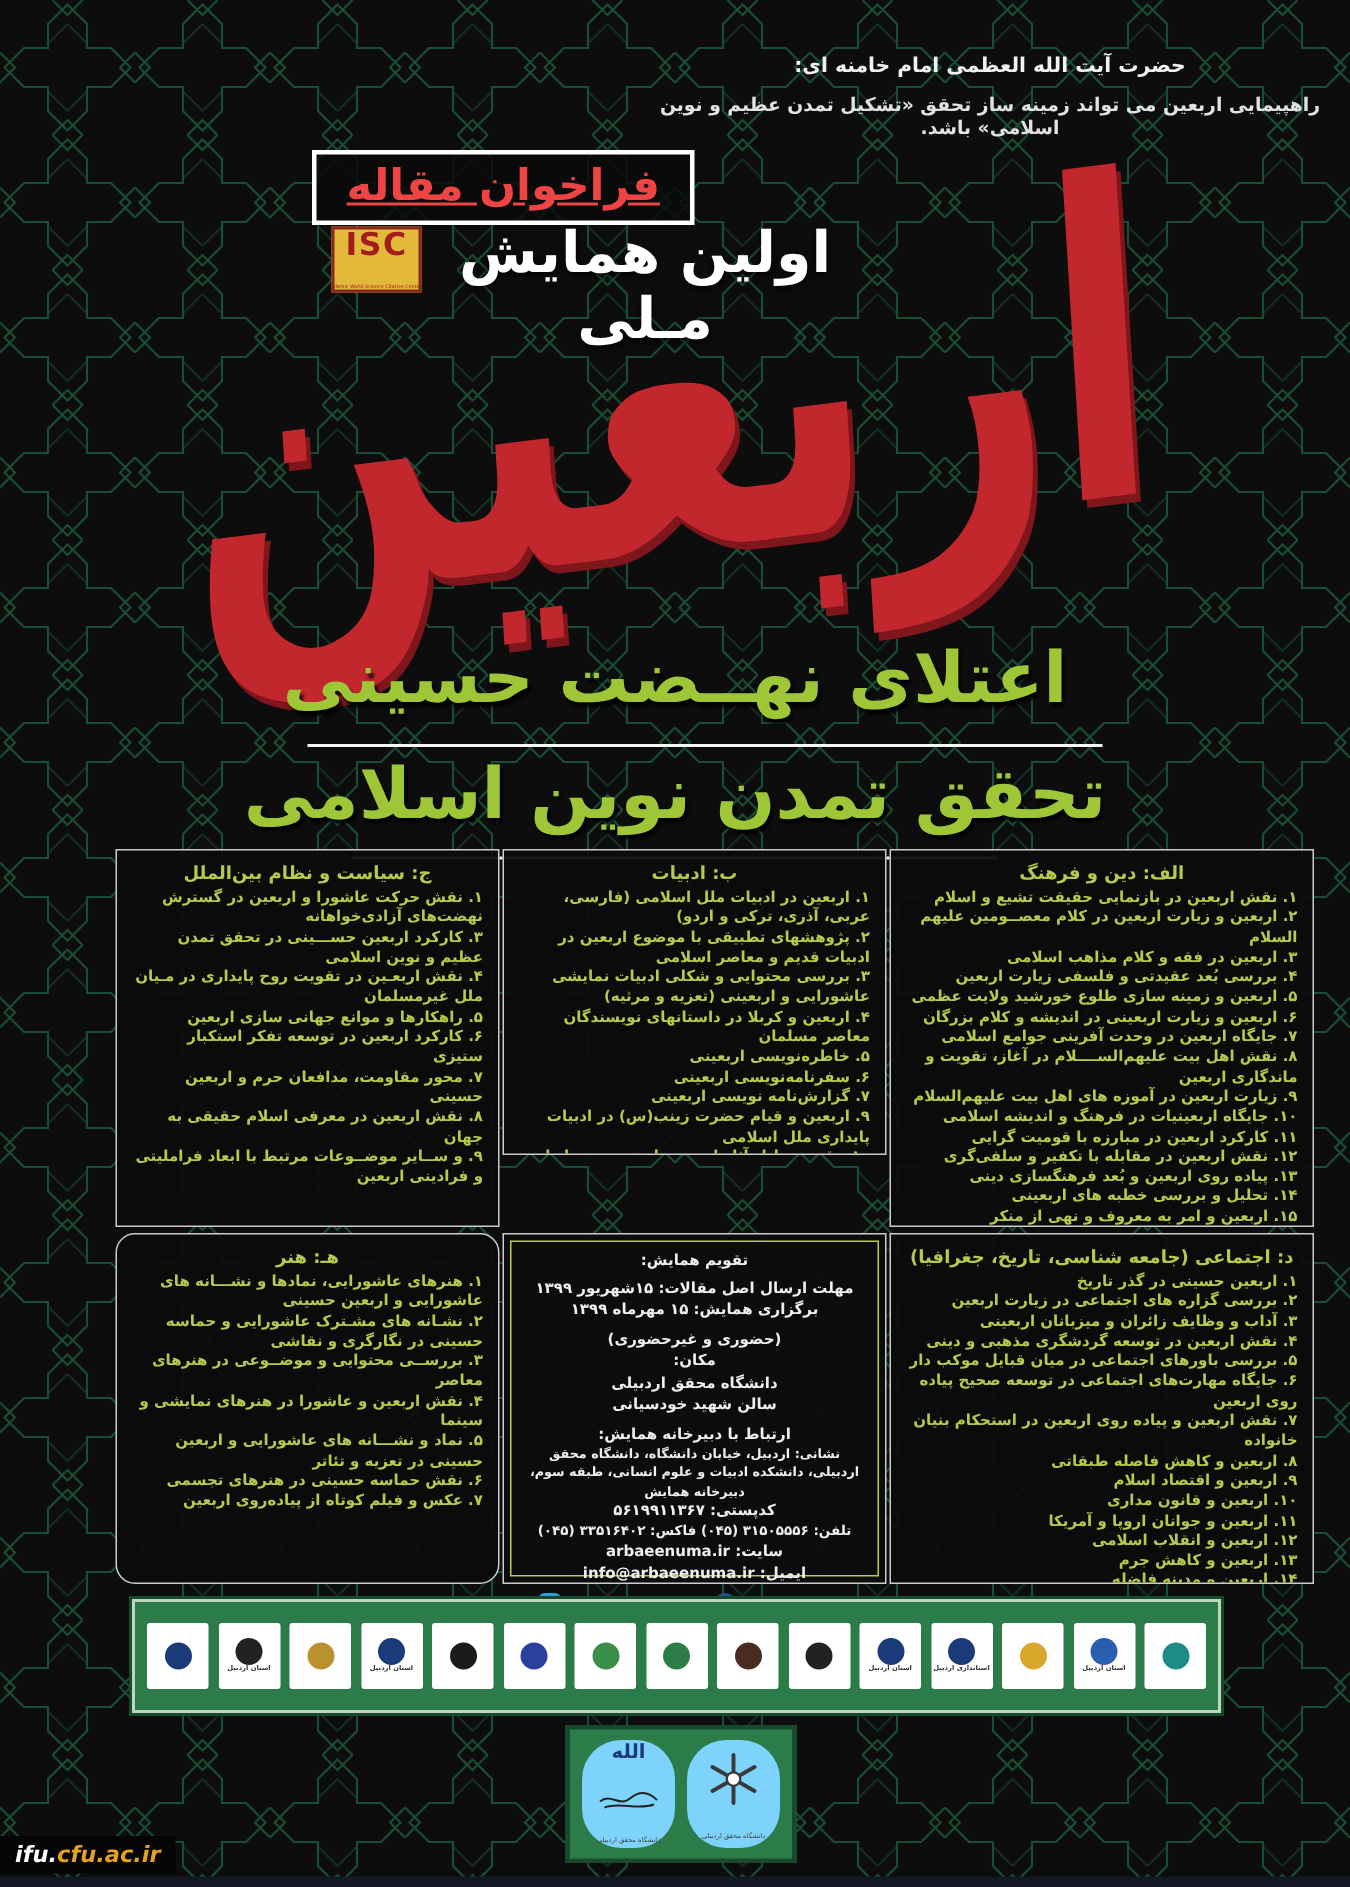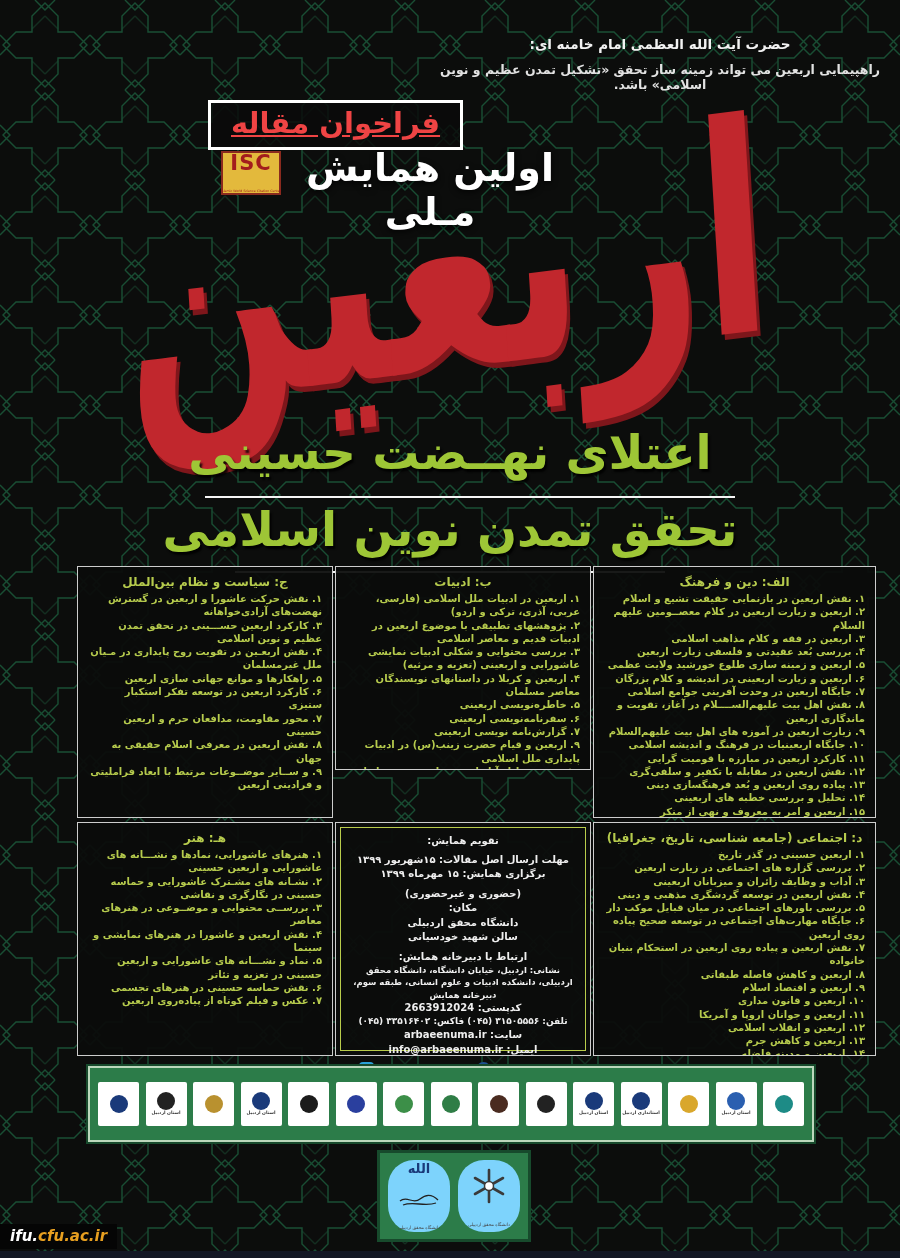--- a/index.html
+++ b/index.html
@@ -54,21 +54,21 @@
     background:rgba(11,12,11,.94); direction:rtl; padding:8px 10px;
     color:#b6cb4d; overflow:hidden;
   }
   .tbox h3 { font-size:12px; font-weight:bold; text-align:center; margin-bottom:3px; color:#b6cb4d; }
   .tbox ul { list-style:none; }
   .tbox li { font-size:10px; font-weight:bold; line-height:1.33; text-align:right; }
   .box-alef { top:566px; left:593px; width:283px; height:252px; }
   .box-be   { top:566px; left:335px; width:256px; height:204px; }
   .box-jim  { top:566px; left:77px;  width:256px; height:252px; }
   .box-dal  { top:822px; left:593px; width:283px; height:234px; }
-  .box-he   { top:822px; left:77px;  width:256px; height:234px; }
+  .box-he   { top:822px; left:77px;  width:256px; height:234px;border-radius:13px; }
   
   .box-cal  { position:absolute; top:822px; left:335px; width:256px; height:234px; z-index:2;
     border:1.5px solid #cdcdcd; background:rgba(11,12,11,.96); padding:4px; }
   .cal-inner { border:1.5px solid #b9cc4b; height:100%; padding:6px 8px; direction:rtl;
     text-align:center; color:#efefef; }
   .cal-inner .ln { font-size:10px; font-weight:bold; line-height:1.45; }
   .cal-title { margin-bottom:4px; }
   .cal-gap { height:5px; }
   .socials { margin-top:5px; display:grid; grid-template-columns:1fr 1fr; gap:4px 6px; direction:ltr; }
   .social { display:flex; align-items:center; justify-content:center; gap:4px; }
@@ -220,21 +220,21 @@
       <div class="ln">مهلت ارسال اصل مقالات: ۱۵شهریور ۱۳۹۹</div>
       <div class="ln">برگزاری همایش: ۱۵ مهرماه ۱۳۹۹</div>
       <div class="cal-gap"></div>
       <div class="ln">(حضوری و غیرحضوری)</div>
       <div class="ln">مکان:</div>
       <div class="ln">دانشگاه محقق اردبیلی</div>
       <div class="ln">سالن شهید خودسیانی</div>
       <div class="cal-gap"></div>
       <div class="ln">ارتباط با دبیرخانه همایش:</div>
       <div class="ln" style="font-size:8.5px">نشانی: اردبیل، خیابان دانشگاه، دانشگاه محقق اردبیلی، دانشکده ادبیات و علوم انسانی، طبقه سوم، دبیرخانه همایش</div>
-      <div class="ln">کدپستی: 2663912024</div>
+      <div class="ln">کدپستی: ۵۶۱۹۹۱۱۳۶۷</div>
       <div class="ln" style="font-size:9px">تلفن: ۳۱۵۰۵۵۵۶ (۰۴۵) فاکس: ۳۳۵۱۶۴۰۲ (۰۴۵)</div>
       <div class="ln">سایت: arbaeenuma.ir</div>
       <div class="ln">ایمیل: info@arbaeenuma.ir</div>
       <div class="socials">
           <div class="social">
             <span class="sic telegram">
               <span class="sin"></span>
             </span>
             <span class="s-handle">arbaeen_uma</span>
           </div>

